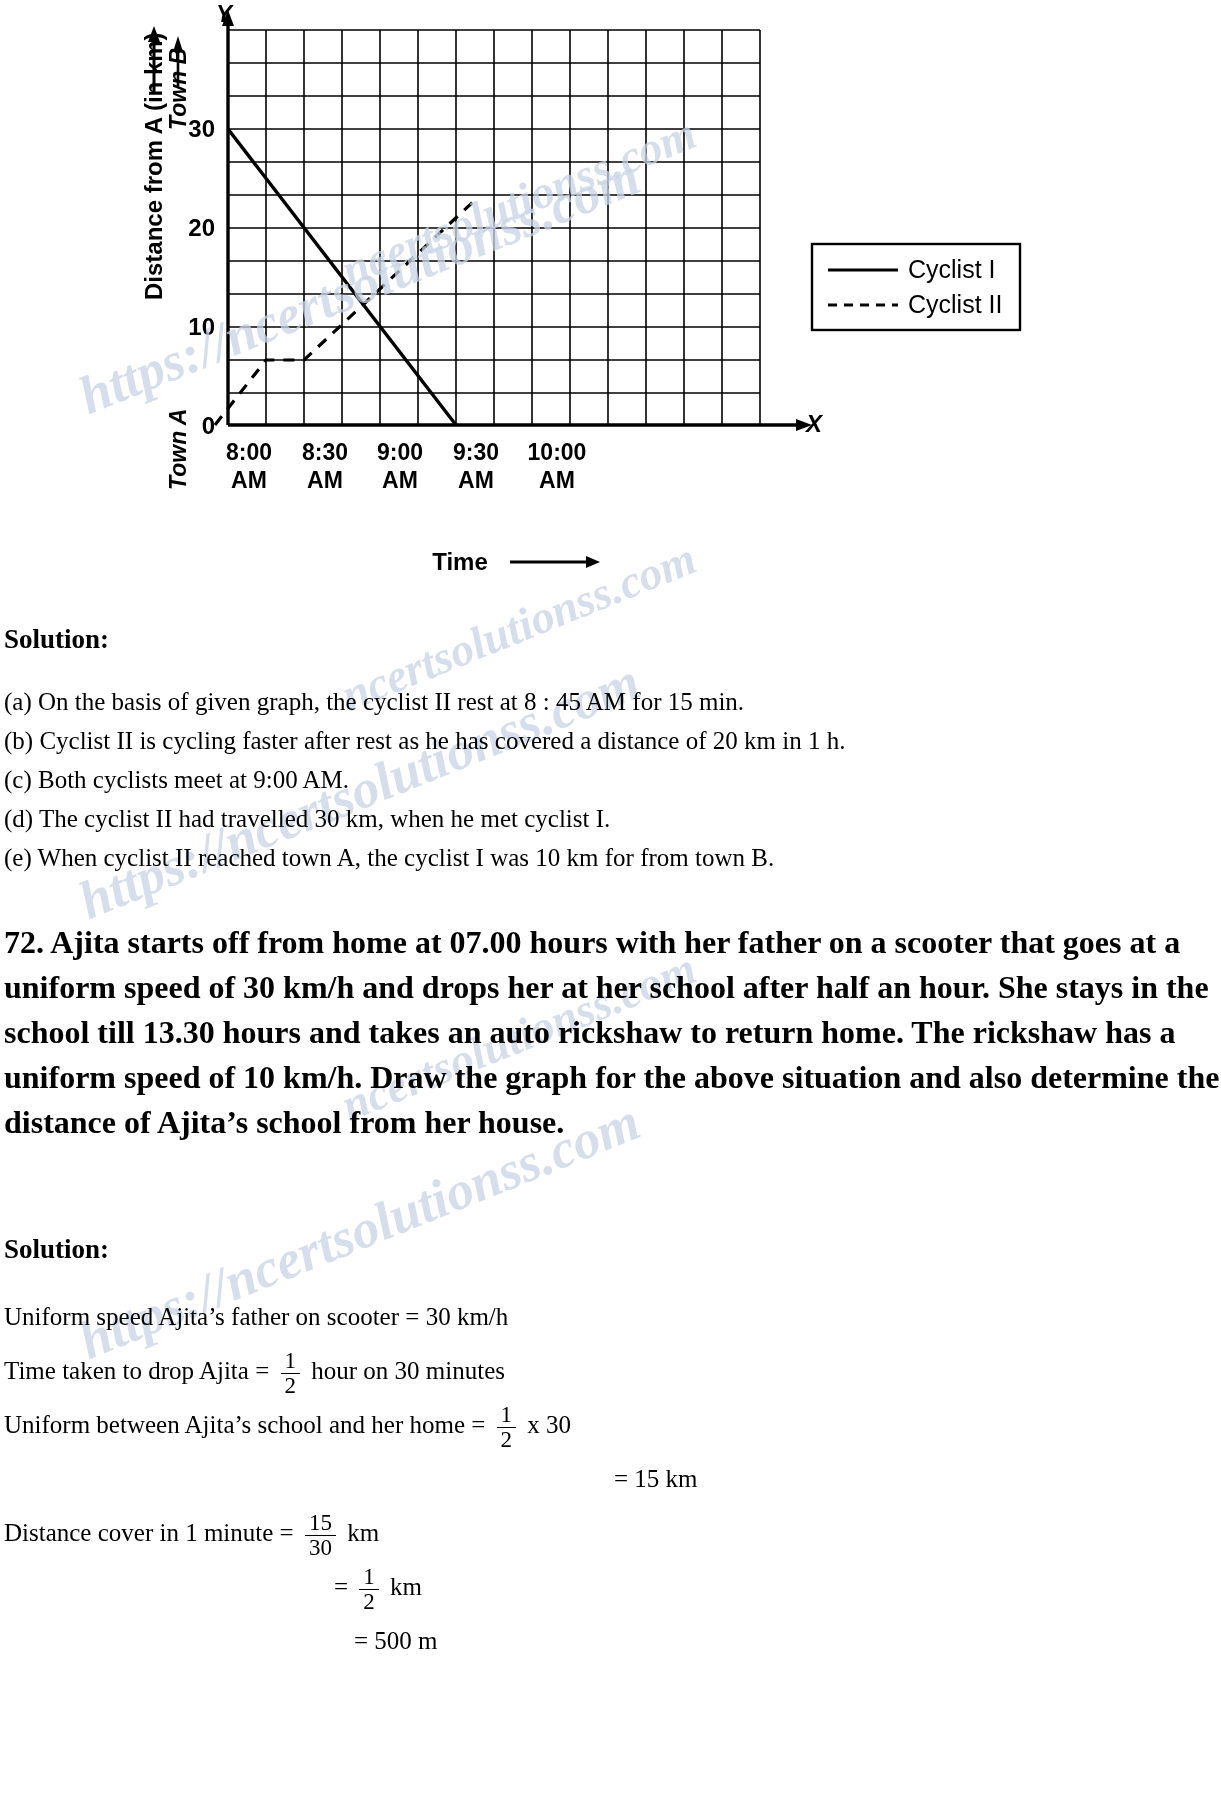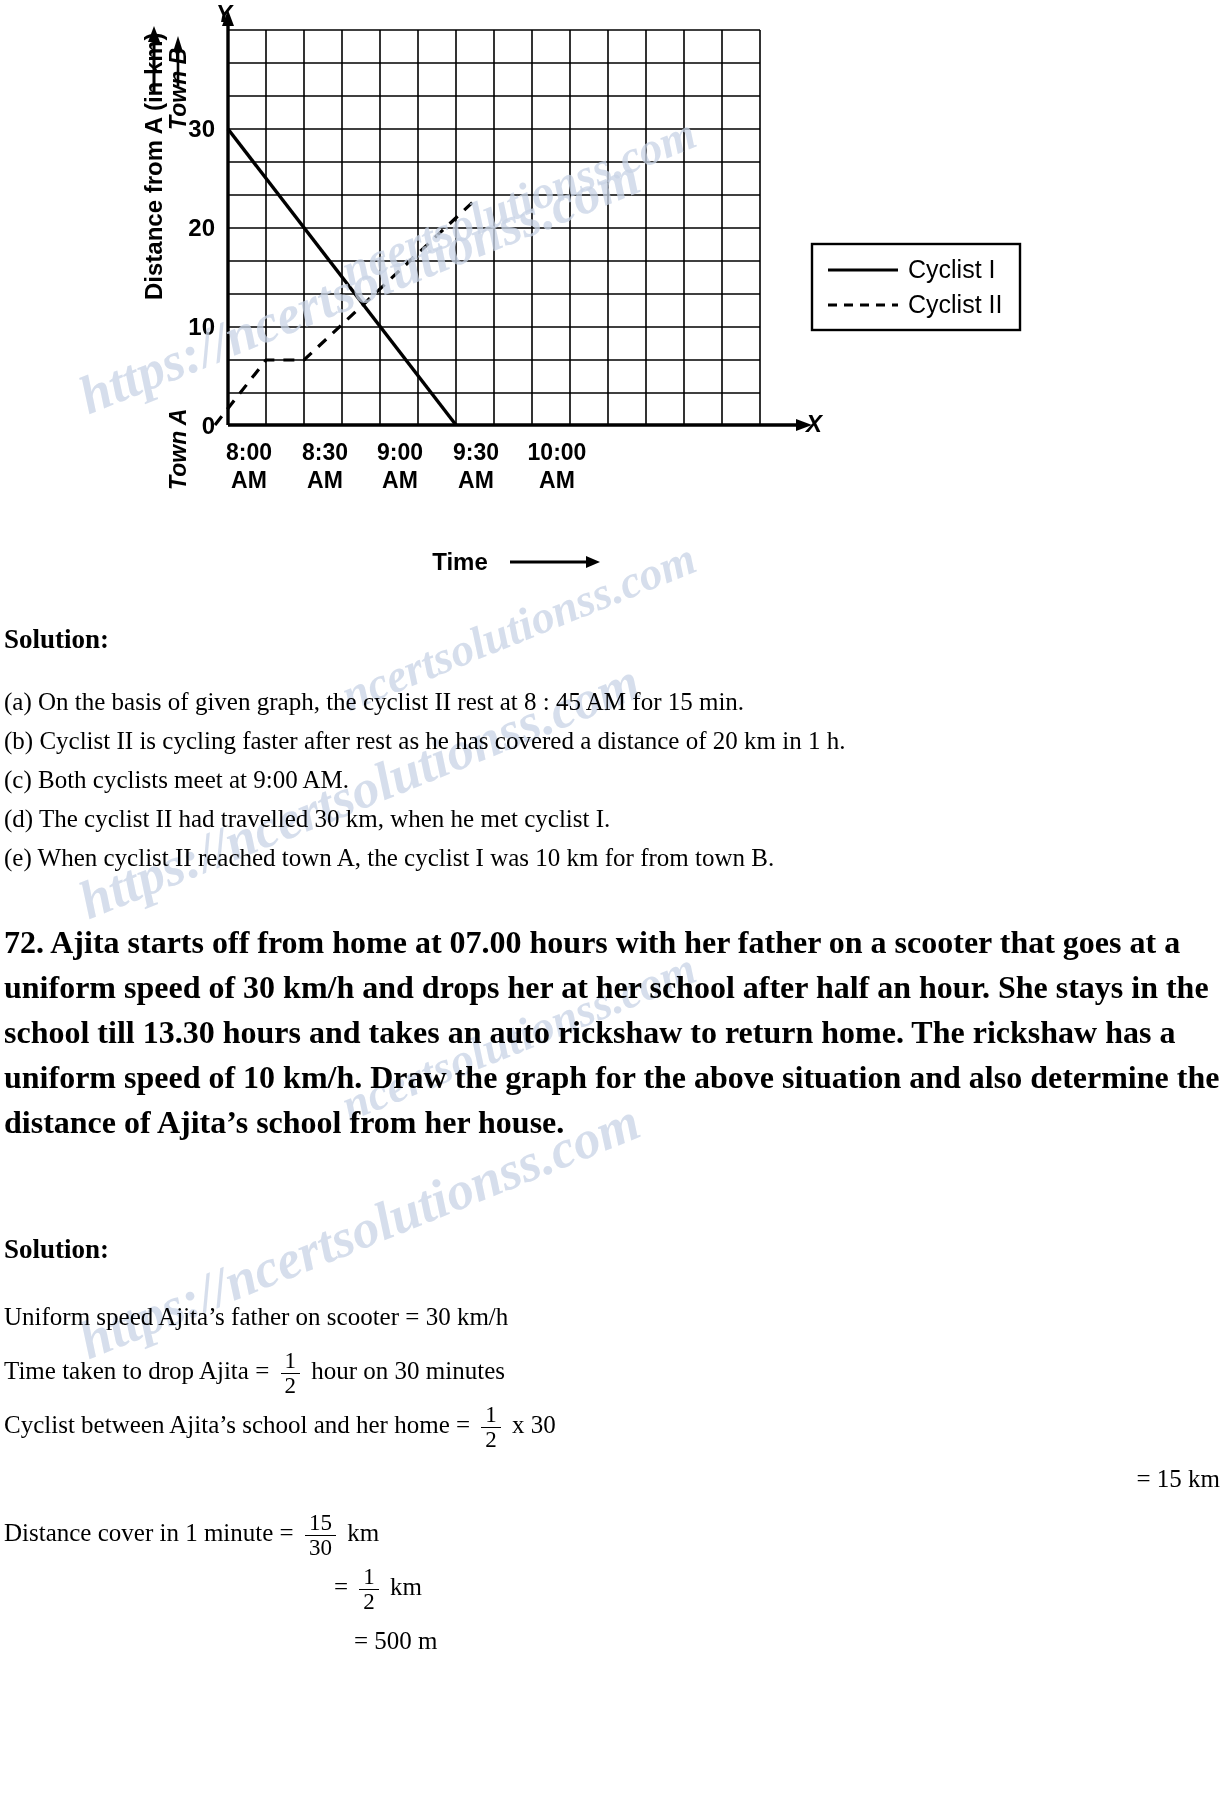--- a/index.html
+++ b/index.html
@@ -66,21 +66,21 @@
     display: inline-block;
     vertical-align: -0.55em;
     text-align: center;
     margin: 0 5px;
     line-height: 1.05;
   }
   .frac .num { display: block; font-size: 23px; padding: 0 4px; }
   .frac .den { display: block; font-size: 23px; border-top: 1.6px solid #000; padding: 0 4px; }
 
   .calc-line { font-size: 25px; line-height: 54px; }
-  .indent-a { margin-left: 610px; text-align: right; }
+  .indent-a { margin-left: 610px; }
   .indent-b { margin-left: 330px; }
   .indent-c { margin-left: 350px; }
 </style>
 </head>
 <body>
 
 <div class="wm wm1">https://ncertsolutionss.com</div>
 <div class="wm wm2">ncertsolutionss.com</div>
 <div class="wm wm3">ncertsolutionss.com</div>
 <div class="wm wm4">https://ncertsolutionss.com</div>
@@ -197,21 +197,21 @@
     <span>Time taken to drop Ajita =</span>
     <span class="frac">
       <span class="num">1</span>
       <span class="den">2</span>
     </span>
     <span>hour on 30 minutes</span>
   </div>
 
 
   <div class="calc-line">
-    <span>Cyclist between Ajita’s school and her home =</span>
+    <span>Uniform between Ajita’s school and her home =</span>
     <span class="frac">
       <span class="num">1</span>
       <span class="den">2</span>
     </span>
     <span>x 30</span>
   </div>
 
   <div class="calc-line indent-a">= 15 km</div>
 
   <div class="calc-line">

